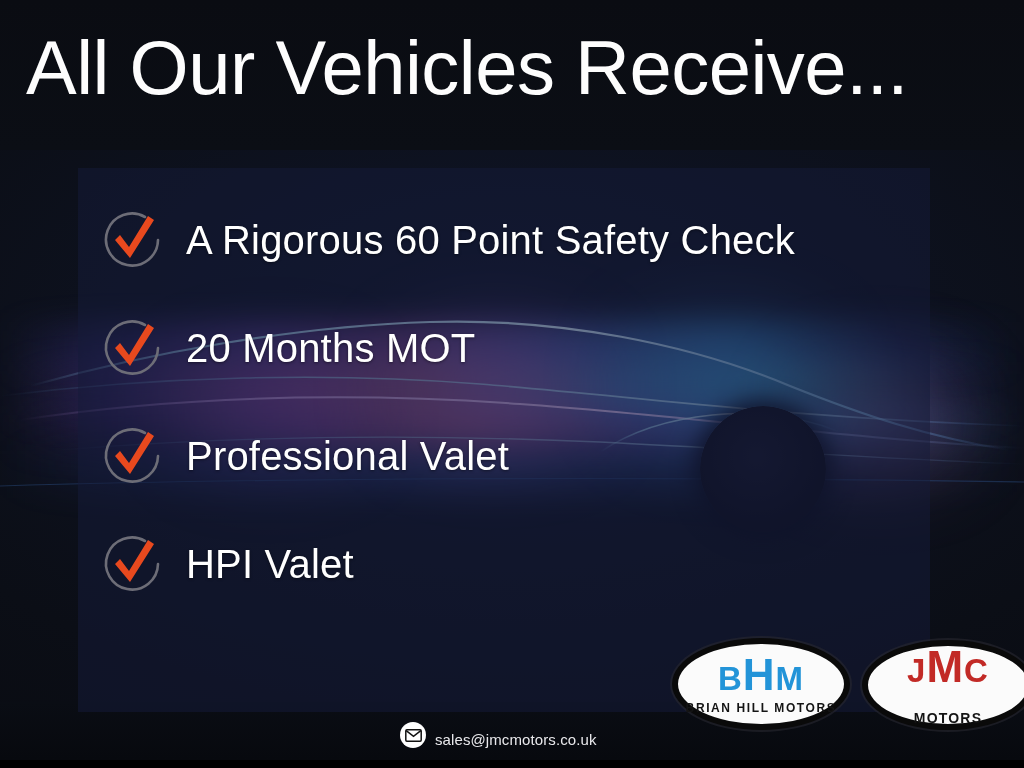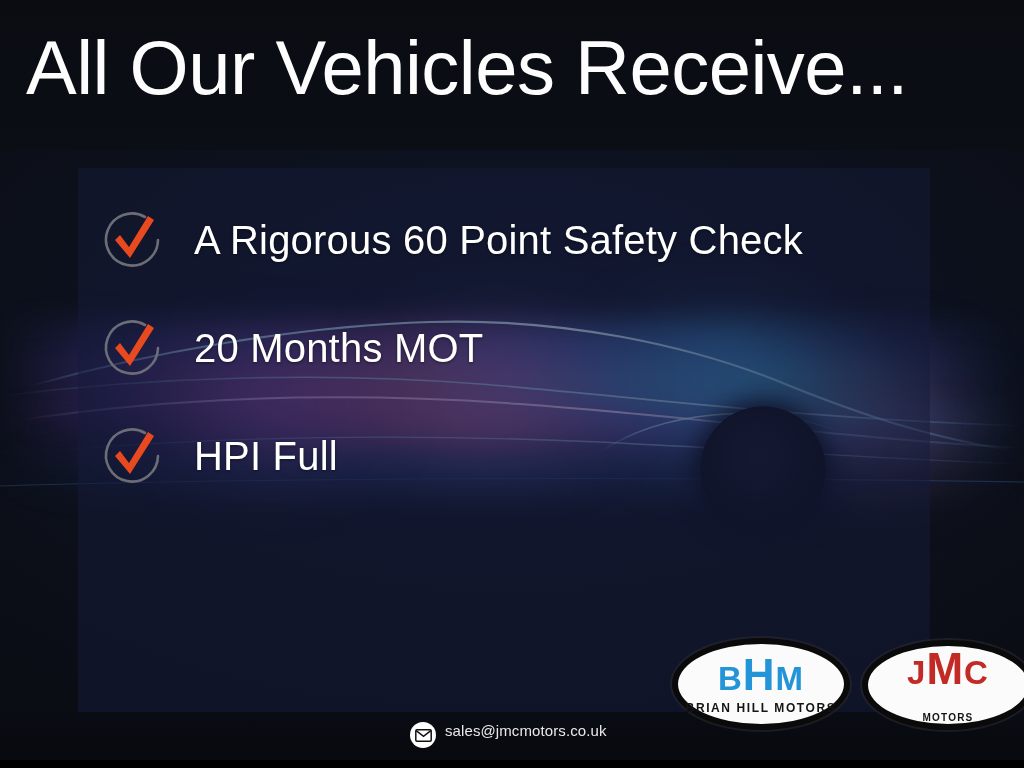--- a/index.html
+++ b/index.html
@@ -154,21 +154,21 @@
     display: flex;
     align-items: center;
   }
   .check-icon {
     position: relative;
     width: 68px; height: 68px;
     flex: 0 0 68px;
   }
   .check-icon svg { display: block; }
   .check-label {
-    margin-left: 28px;
+    margin-left: 20px;
     color: #ffffff;
     font-size: 40px;
     font-weight: 300;
     letter-spacing: 0.2px;
     white-space: nowrap;
     text-shadow: 0 1px 3px rgba(0,0,0,.45);
   }
 
   
   .logo-wrap { position: absolute; }
@@ -199,28 +199,28 @@
   .mark .lg { font-size: 44px; }
   .mark-bhm { color: #2394d8; }
   .mark-jmc { color: #c22a26; }
   .sub {
     margin-top: 4px;
     font-size: 12px;
     font-weight: 700;
     letter-spacing: 1.6px;
     color: #141414;
   }
-  .sub-jmc { font-size: 10px; letter-spacing: 1.2px; margin-top: 21px; }
+  .sub-jmc { font-size: 14px; letter-spacing: 1.2px; margin-top: 21px; }
 
   
   .email-bar {
     position: absolute;
-    left: 410px; top: 722px;
-    display: flex;
-    align-items: flex-start;
+    left: 400px; top: 722px;
+    display: flex;
+    align-items: flex-end;
     gap: 9px;
   }
   .mail-icon {
     width: 26px; height: 26px;
     border-radius: 50%;
     background: #ffffff;
     display: flex;
     align-items: center;
     justify-content: center;
   }
@@ -310,29 +310,38 @@
       <span class="check-icon">
         <svg width="68" height="68" viewBox="0 0 68 68">
           <path d="M47,11 A26,26 0 1,0 60,34" fill="none" stroke="#6d6d77" stroke-width="2.6" stroke-linecap="round"></path>
           <path d="M17,34 L22,29 L31,41 L50,10 L56,14 L32,52 Z" fill="#e8491e"></path>
         </svg>
       </span>
       <span class="check-label">20 Months MOT</span>
     </div>
 
 
-
     <div class="check-row">
       <span class="check-icon">
         <svg width="68" height="68" viewBox="0 0 68 68">
           <path d="M47,11 A26,26 0 1,0 60,34" fill="none" stroke="#6d6d77" stroke-width="2.6" stroke-linecap="round"></path>
           <path d="M17,34 L22,29 L31,41 L50,10 L56,14 L32,52 Z" fill="#e8491e"></path>
         </svg>
       </span>
-      <span class="check-label">HPI Full</span>
+      <span class="check-label">Professional Valet</span>
+    </div>
+
+    <div class="check-row">
+      <span class="check-icon">
+        <svg width="68" height="68" viewBox="0 0 68 68">
+          <path d="M47,11 A26,26 0 1,0 60,34" fill="none" stroke="#6d6d77" stroke-width="2.6" stroke-linecap="round"></path>
+          <path d="M17,34 L22,29 L31,41 L50,10 L56,14 L32,52 Z" fill="#e8491e"></path>
+        </svg>
+      </span>
+      <span class="check-label">HPI Valet</span>
     </div>
 
   </div>
 
   <div class="logo-wrap" id="logo-bhm">
     <div class="oval">
       <div class="mark mark-bhm">
         <span class="sm">B</span>
         <span class="lg">H</span>
         <span class="sm">M</span>

